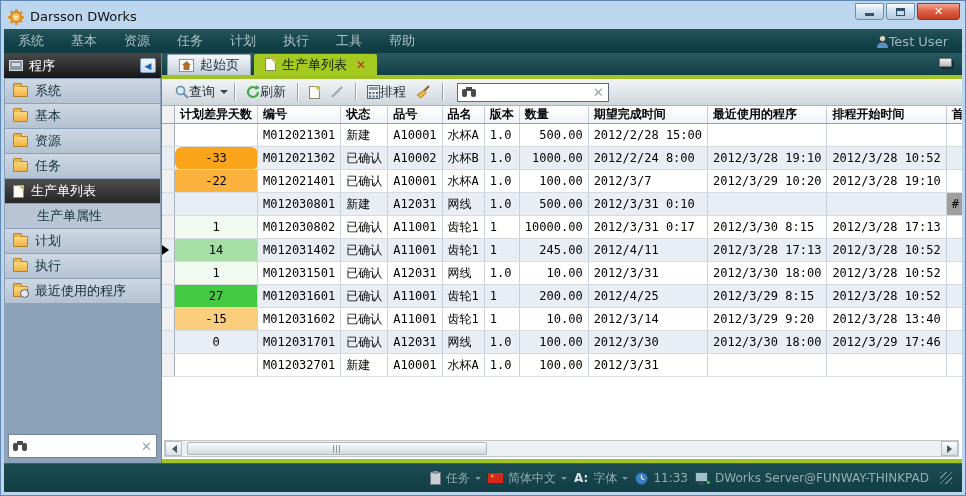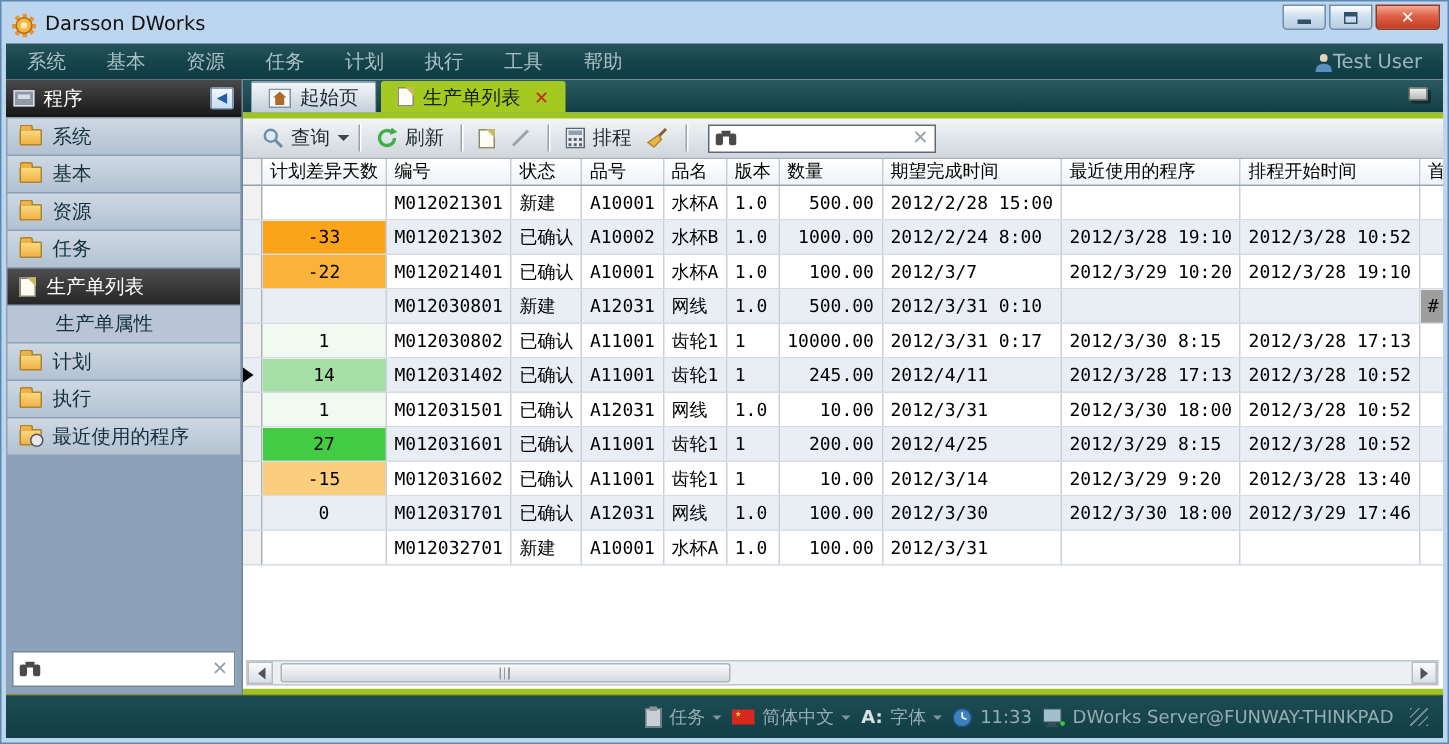--- a/index.html
+++ b/index.html
@@ -68,32 +68,32 @@
   .tab { height:21px; display:flex; align-items:center; gap:6px; padding:0 11px; font-size:13px;
          border-radius:2px 2px 0 0; margin-right:3px; }
   .tab.inactive { background:linear-gradient(#F4F7FA,#C3CEDA); color:#1A2A34; border:1px solid #8FA0AE; border-bottom:none; }
   .tab.active { background:#A4C920; color:#10200A; }
   .tab-close { color:#C42B1C; font-weight:bold; font-size:12px; margin-left:3px; }
   .pin-icon { position:absolute; right:10px; top:5px; width:13px; height:9px; background:linear-gradient(#F2F2F2,#B9B9B9);
               border:1px solid #777; border-radius:1px; box-shadow:2px 2px 0 rgba(0,0,0,.35); }
 
   .toolbar { height:27px; background:linear-gradient(#F3F5F7,#CED6DD); border-bottom:1px solid #A7B1BA;
              display:flex; align-items:center; padding:0 8px; font-size:13px; color:#1E2B33; }
-  .tb-btn { display:flex; align-items:center; gap:5px; padding:2px 5px; border-radius:2px; }
+  .tb-btn { display:flex; align-items:center; gap:0; padding:2px 5px; border-radius:2px; }
   .tb-sep { width:1px; height:18px; background:#98A3AC; margin:0 6px; box-shadow:1px 0 0 #fff; }
   .caret { width:0; height:0; border:4px solid transparent; border-top-color:#3A474F; margin-top:4px; }
   .tb-search { width:152px; height:19px; background:#fff; border:1px solid #5F6B74; margin-left:8px;
                display:flex; align-items:center; padding:0 4px; gap:4px; }
   .tb-search input { flex:1; border:none; outline:none; font-size:12px; min-width:0; }
   .clear-x { color:#9AA2A8; font-weight:bold; font-size:13px; }
 
   .grid-area { flex:1; position:relative; background:#fff; overflow:hidden; }
   table.grid { border-collapse:collapse; table-layout:fixed; font-family:"DejaVu Sans Mono","Liberation Mono",monospace;
                font-size:12px; color:#000; }
-  .grid th { height:16px; font-weight:normal; text-align:left; padding:0 5px;
+  .grid th { height:16px; font-weight:bold; text-align:left; padding:0 5px;
              background:linear-gradient(#FFFFFF,#EFF3F7); border-right:1px solid #C5CDD5;
              border-bottom:1px solid #96A2AD; white-space:nowrap; overflow:hidden; }
   .grid td { height:23px; padding:0 5px; border-right:1px solid #C9D1D8; border-bottom:1px solid #D5DBE1;
              white-space:nowrap; overflow:hidden; background:#fff; }
   .grid tr.alt td { background:#E9EEF4; }
   .grid td.rowhdr, .grid th.rowhdr { background:#F1F1F1; border-right:1px solid #A9B2BA; padding:0; text-align:center; }
   .grid td.c-diff { text-align:center; }
   .grid td.c-qty { text-align:right; }
   .sel-arrow { width:0; height:0; border:5px solid transparent; border-left:7px solid #000; margin:0 auto; display:block; }
 
@@ -337,21 +337,21 @@
                 <td class="c-item_name">水杯A</td>
                 <td class="c-version">1.0</td>
                 <td class="c-qty">500.00</td>
                 <td class="c-expected">2012/2/28 15:00</td>
                 <td class="c-sched_end"></td>
                 <td class="c-sched_start"></td>
                 <td class="c-extra"></td>
               </tr>
               <tr class="alt">
                 <td class="rowhdr"></td>
-                <td class="c-diff" style="background: rgb(251, 164, 26);">-33</td>
+                <td class="c-diff" style="background: rgb(251, 164, 26); border-radius: 7px;">-33</td>
                 <td class="c-code">M012021302</td>
                 <td class="c-status">已确认</td>
                 <td class="c-item_no">A10002</td>
                 <td class="c-item_name">水杯B</td>
                 <td class="c-version">1.0</td>
                 <td class="c-qty">1000.00</td>
                 <td class="c-expected">2012/2/24 8:00</td>
                 <td class="c-sched_end">2012/3/28 19:10</td>
                 <td class="c-sched_start">2012/3/28 10:52</td>
                 <td class="c-extra"></td>

